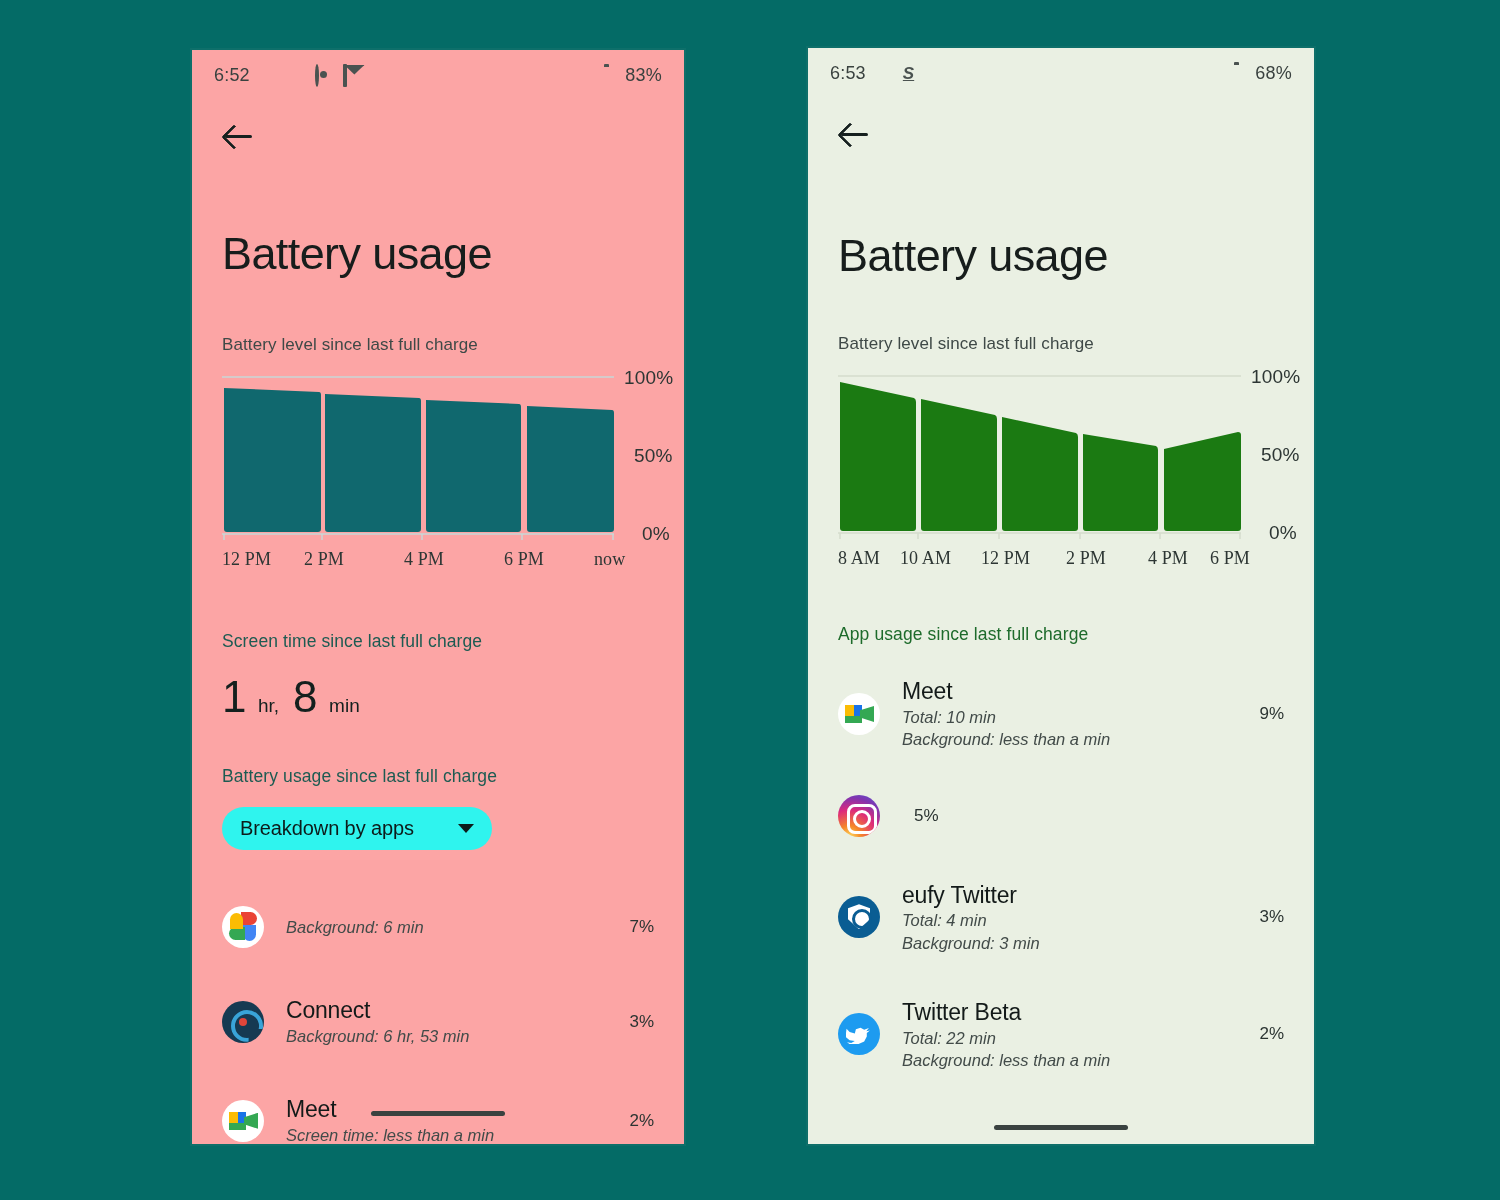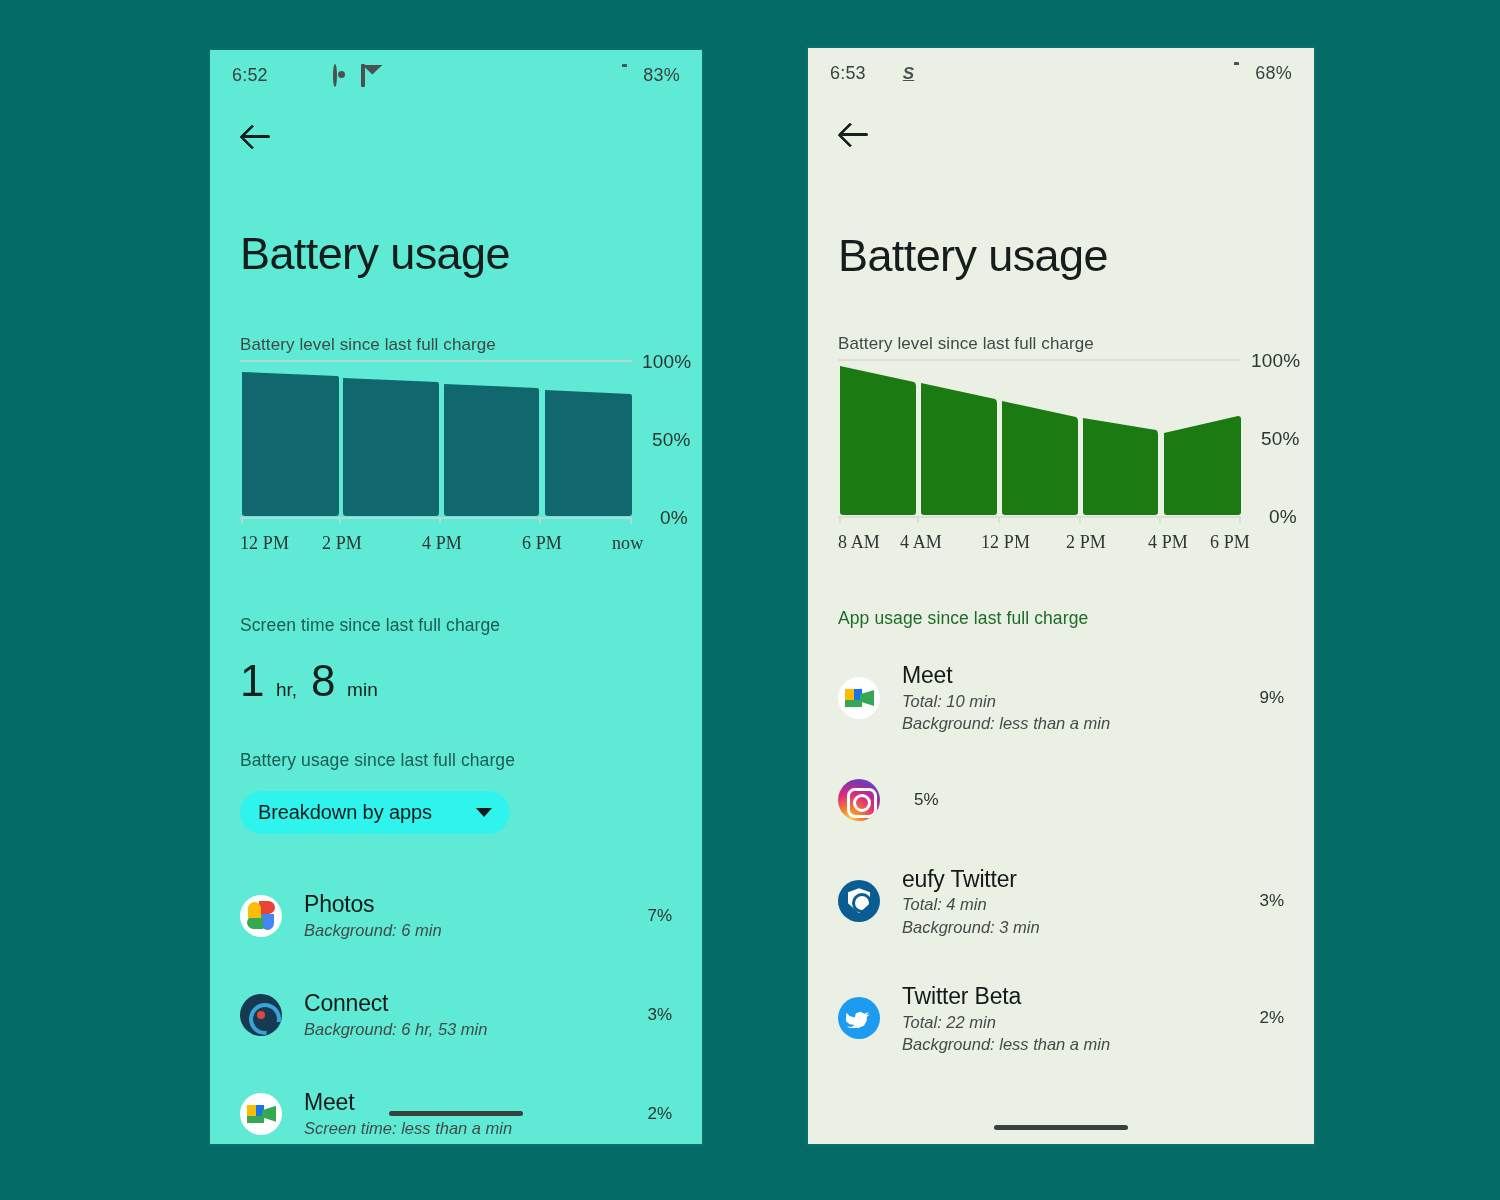--- a/index.html
+++ b/index.html
@@ -15,21 +15,21 @@
     width: 1500px; height: 1200px;
     background: #046b66;
   }
 
   
   .phone {
     position: absolute;
     overflow: hidden;
     border: 2px solid #0e6f6a;
   }
-  #phone-left  { left: 208px; top: 48px;  width: 496px; height: 1098px; background: #5eead4; }
+  #phone-left  { left: 190px; top: 48px;  width: 496px; height: 1098px; background: #fca5a5; }
   #phone-right { left: 806px; top: 46px;  width: 510px; height: 1100px; background: #eaf0e3; }
 
   
   .statusbar {
     display: flex; align-items: center;
     height: 50px; padding: 0 22px;
     font-size: 17px; color: #3c4443;
   }
   .sb-left  { display: flex; align-items: center; gap: 9px; }
   .sb-right { display: flex; align-items: flex-end; gap: 6px; margin-left: auto; }
@@ -130,21 +130,21 @@
   #phone-left  .page-title { margin-top: 58px; }
   #phone-right .page-title { margin-top: 62px; }
 
   .section-label {
     font-size: 17px; color: #3f4947; letter-spacing: .1px;
   }
   #phone-left  .chart-label { margin-top: 58px; }
   #phone-right .chart-label { margin-top: 55px; }
 
   
-  .chart-wrap { position: relative; }
+  .chart-wrap { position: relative; margin-top: 16px; }
   .chart-svg { display: block; }
   .ytick {
     position: absolute; font-size: 19px; color: #2d3634; letter-spacing:.2px;
   }
   .xticks { display: flex; margin-top: 6px; position: relative; height: 26px; font-family: Liberation Serif, serif; }
   .xtick { position: absolute; font-size: 18px; color: #2d3634; letter-spacing:.1px; }
 
   
   .st-label { margin-top: 56px; color: #1f5c4f; font-size: 17.5px; }
   #phone-left .st-label { color:#1d5b52; }
@@ -341,21 +341,20 @@
       <div class="app-list" style="margin-top:32px;">
 
         <div class="app-row">
           <span class="app-icon ic-photos">
             <i class="p1"></i>
               <i class="p2"></i>
               <i class="p3"></i>
               <i class="p4"></i>
           </span>
           <span class="app-txt">
-            <span class="app-name" style="display:block">Photos</span>
             <span class="app-sub" style="display:block">Background: 6 min</span>
           </span>
           <span class="app-pct">7%</span>
         </div>
 
         <div class="app-row">
           <span class="app-icon ic-connect"></span>
           <span class="app-txt">
             <span class="app-name" style="display:block">Connect</span>
             <span class="app-sub" style="display:block">Background: 6 hr, 53 min</span>
@@ -429,21 +428,21 @@
             <line x1="322" y1="163" x2="322" y2="169"></line>
             <line x1="402" y1="163" x2="402" y2="169"></line>
           </g>
         </svg>
         <span class="ytick" style="left:413px; top:-4px;">100%</span>
         <span class="ytick" style="left:423px; top:74px;">50%</span>
         <span class="ytick" style="left:431px; top:152px;">0%</span>
 
         <div class="xticks">
           <span class="xtick" style="left:0px;">8 AM</span>
-          <span class="xtick" style="left:62px;">4 AM</span>
+          <span class="xtick" style="left:62px;">10 AM</span>
           <span class="xtick" style="left:143px;">12 PM</span>
           <span class="xtick" style="left:228px;">2 PM</span>
           <span class="xtick" style="left:310px;">4 PM</span>
           <span class="xtick" style="left:372px;">6 PM</span>
         </div>
       </div>
 
       <div class="section-label apps-label">App usage since last full charge</div>
 
       <div class="app-list">

